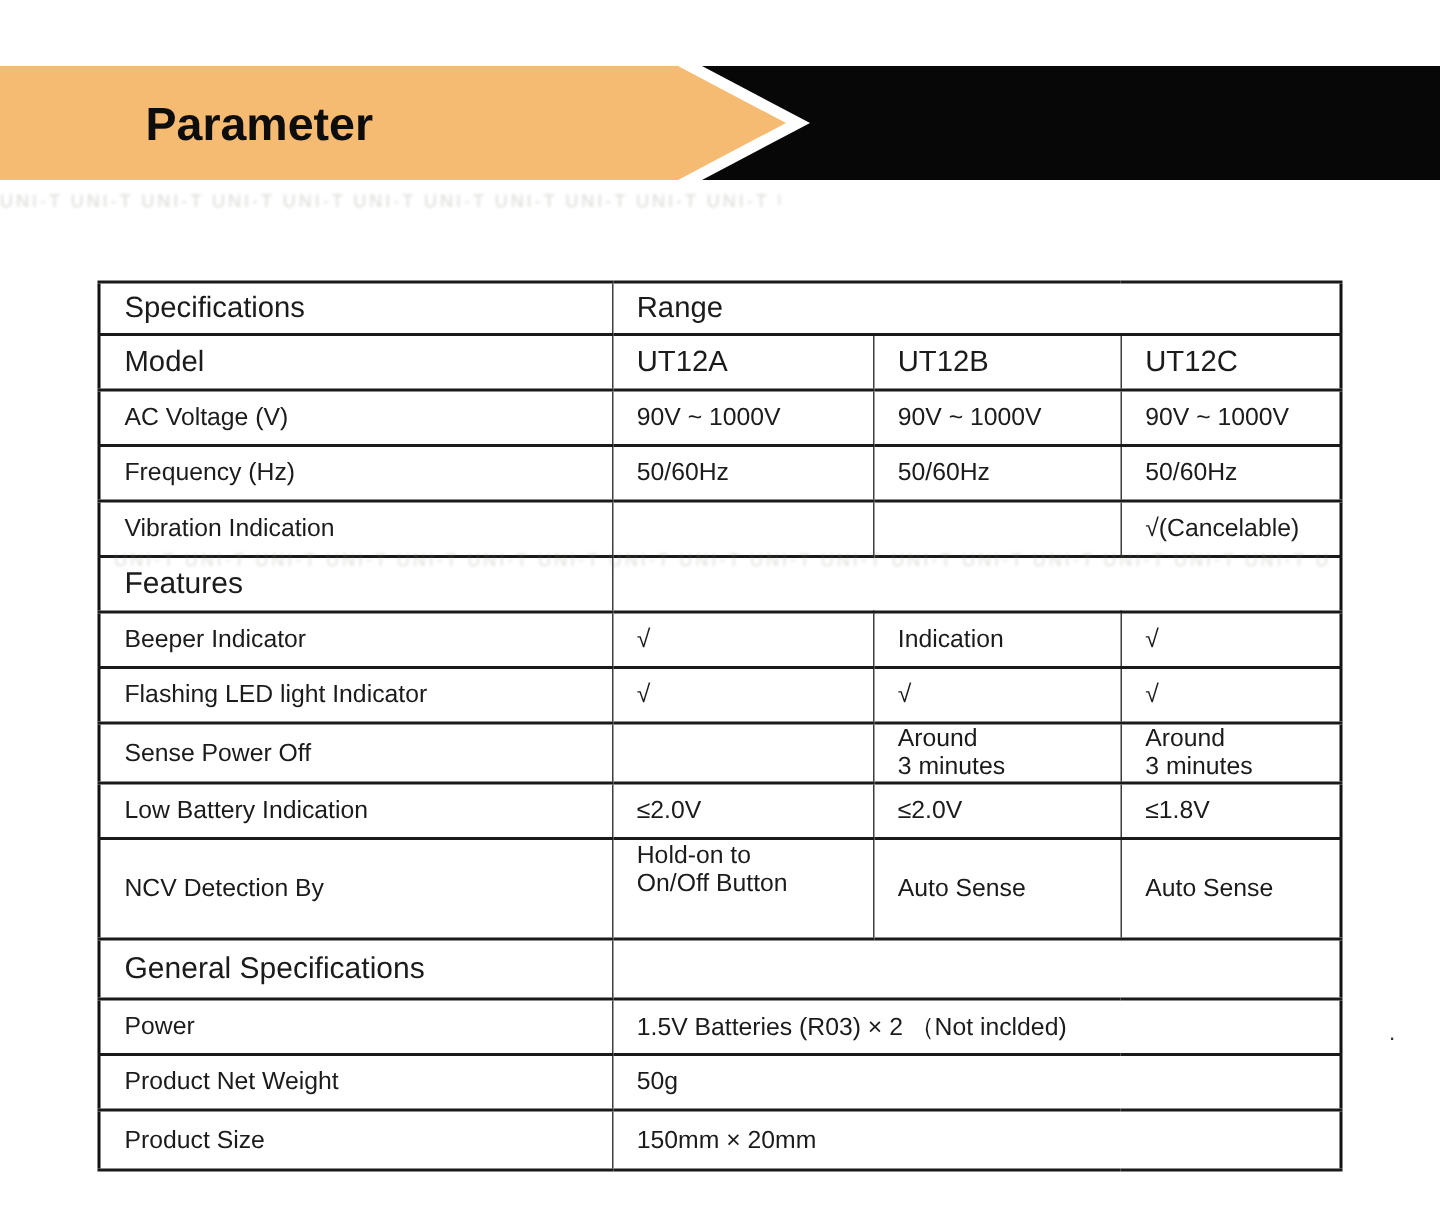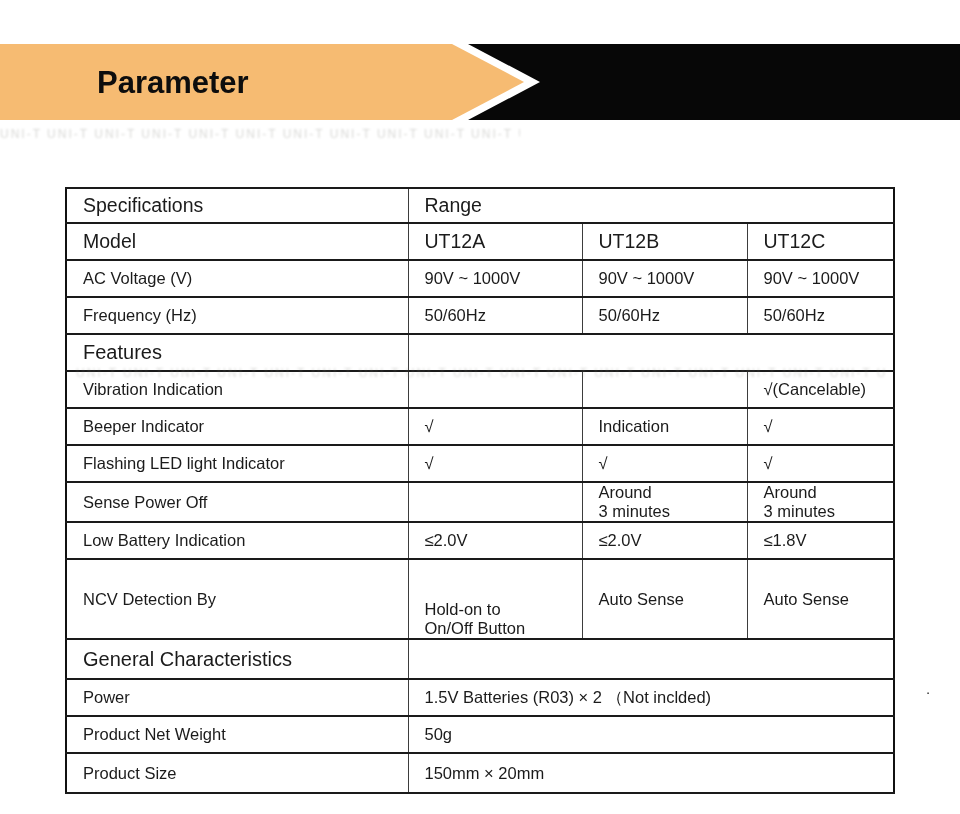--- a/index.html
+++ b/index.html
@@ -43,21 +43,21 @@
   .spec-table td.section{font-size:20px;}
   .pad-c2{padding-left:28px;}
   .pad-c3{padding-left:20px;}
   .pad-c4{padding-left:19px;}
   .pad-check{padding-left:42px;}
   .pad-tight{padding-left:9px;}
   .pad-merged{padding-left:36px;}
   .two-line{line-height:19px;margin-left:37px;}
   .check{font-size:18px;}
   .ncv-cell{vertical-align:middle;}
-  .ncv-inner{display:flex;flex-direction:column;justify-content:flex-end;height:78px;}
+  .ncv-inner{display:flex;flex-direction:column;justify-content:flex-start;height:64px;}
   .h38{height:35px}.h37{height:37px}.h67{height:67px}.h40{height:40px}
 </style>
 </head>
 <body>
 
 <div class="banner">
   <svg width="960" height="130" viewBox="0 0 960 130">
     <polygon points="0,44 452,44 524,82 452,120 0,120" fill="#F6BB72"></polygon>
     <polygon points="468,44 960,44 960,120 468,120 540,82" fill="#070707"></polygon>
     <text class="banner-title" x="97" y="93">Parameter</text>
@@ -97,29 +97,29 @@
   </tr>
 
   <tr class="h37">
     <td>Frequency (Hz)</td>
     <td class="pad-c2">50/60Hz</td>
     <td class="pad-c3">50/60Hz</td>
     <td class="pad-c4">50/60Hz</td>
   </tr>
 
   <tr class="h37">
-    <td class="section">Features</td>
-    <td colspan="3"></td>
-  </tr>
-
-  <tr class="h37">
     <td>Vibration Indication</td>
     <td class="pad-c2"></td>
     <td class="pad-c3"></td>
     <td class="pad-tight">√(Cancelable)</td>
+  </tr>
+
+  <tr class="h37">
+    <td class="section">Features</td>
+    <td colspan="3"></td>
   </tr>
 
   <tr class="h37">
     <td>Beeper Indicator</td>
     <td class="pad-check check">√</td>
     <td class="pad-c3">Indication</td>
     <td class="pad-c4 check">√</td>
   </tr>
 
   <tr class="h37">
@@ -155,21 +155,21 @@
       <div class="ncv-inner">
         <div>Hold-on to</div>
         <div>On/Off Button</div>
       </div>
     </td>
     <td class="pad-c3">Auto Sense</td>
     <td class="pad-c4">Auto Sense</td>
   </tr>
 
   <tr class="h40">
-    <td class="section">General Characteristics</td>
+    <td class="section">General Specifications</td>
     <td colspan="3"></td>
   </tr>
 
   <tr class="h37">
     <td>Power</td>
     <td class="pad-merged" colspan="3">1.5V Batteries (R03) × 2 （Not inclded)</td>
   </tr>
 
   <tr class="h37">
     <td>Product Net Weight</td>

